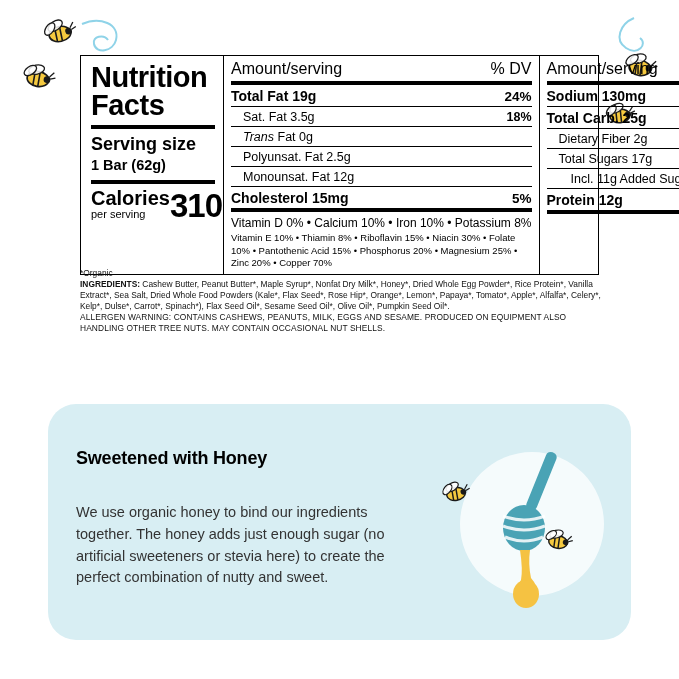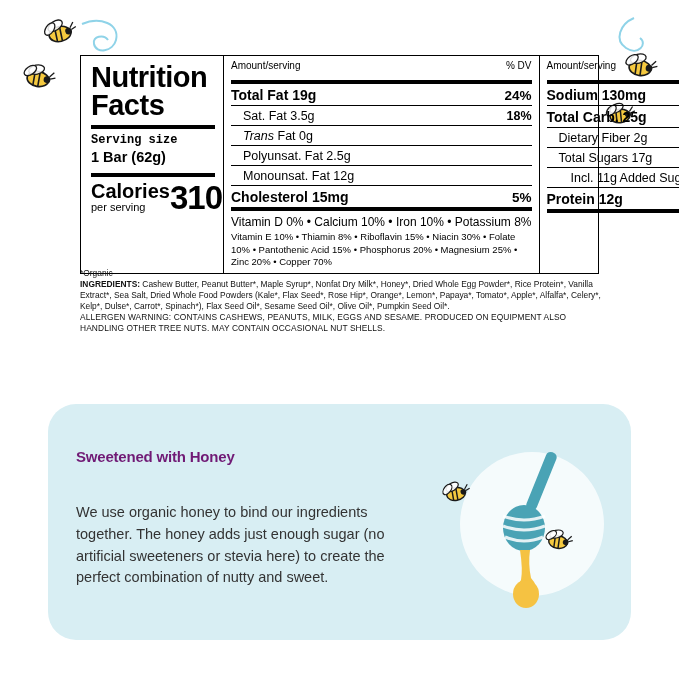--- a/index.html
+++ b/index.html
@@ -48,24 +48,23 @@
     font-weight: bold;
     line-height: 0.95;
     letter-spacing: -0.5px;
     margin-top: 4px;
   }
   .nf-rule-med {
     border-top: 4px solid #000;
     margin: 6px 0 4px 0;
   }
   .nf-serving-label {
-    font-size: 12px;
+    font-size: 18px;
     font-weight: bold;
     line-height: 1.25;
-    font-family: Liberation Mono, monospace;
   }
   .nf-serving-size {
     font-size: 14.5px;
     font-weight: bold;
     line-height: 1.3;
   }
   .nf-cal-row {
     display: flex;
     align-items: flex-end;
     justify-content: space-between;
@@ -95,22 +94,22 @@
     flex: 1 1 0;
     box-sizing: border-box;
     padding: 4px 7px 3px 7px;
   }
   .nf-col.mid {
     border-right: 1.5px solid #000;
   }
   .nf-head {
     display: flex;
     justify-content: space-between;
-    font-size: 10px;
-    padding-bottom: 9px;
+    font-size: 16px;
+    padding-bottom: 3px;
   }
   .nf-line {
     border-top: 1px solid #000;
   }
   .nf-line-thick {
     border-top: 4px solid #000;
   }
   .nf-row {
     display: flex;
     justify-content: space-between;
@@ -162,23 +161,23 @@
     top: 404px;
     width: 583px;
     height: 236px;
     background: #d8eef3;
     border-radius: 28px;
   }
   .honey-title {
     position: absolute;
     left: 76px;
     top: 448px;
-    font-size: 15px;
-    font-weight: bold;
-    color: #701a75;
+    font-size: 18px;
+    font-weight: bold;
+    color: #000000;
     letter-spacing: -0.2px;
     text-align: right;
   }
   .honey-body {
     position: absolute;
     left: 76px;
     top: 502px;
     width: 335px;
     font-size: 14.5px;
     line-height: 1.5;

